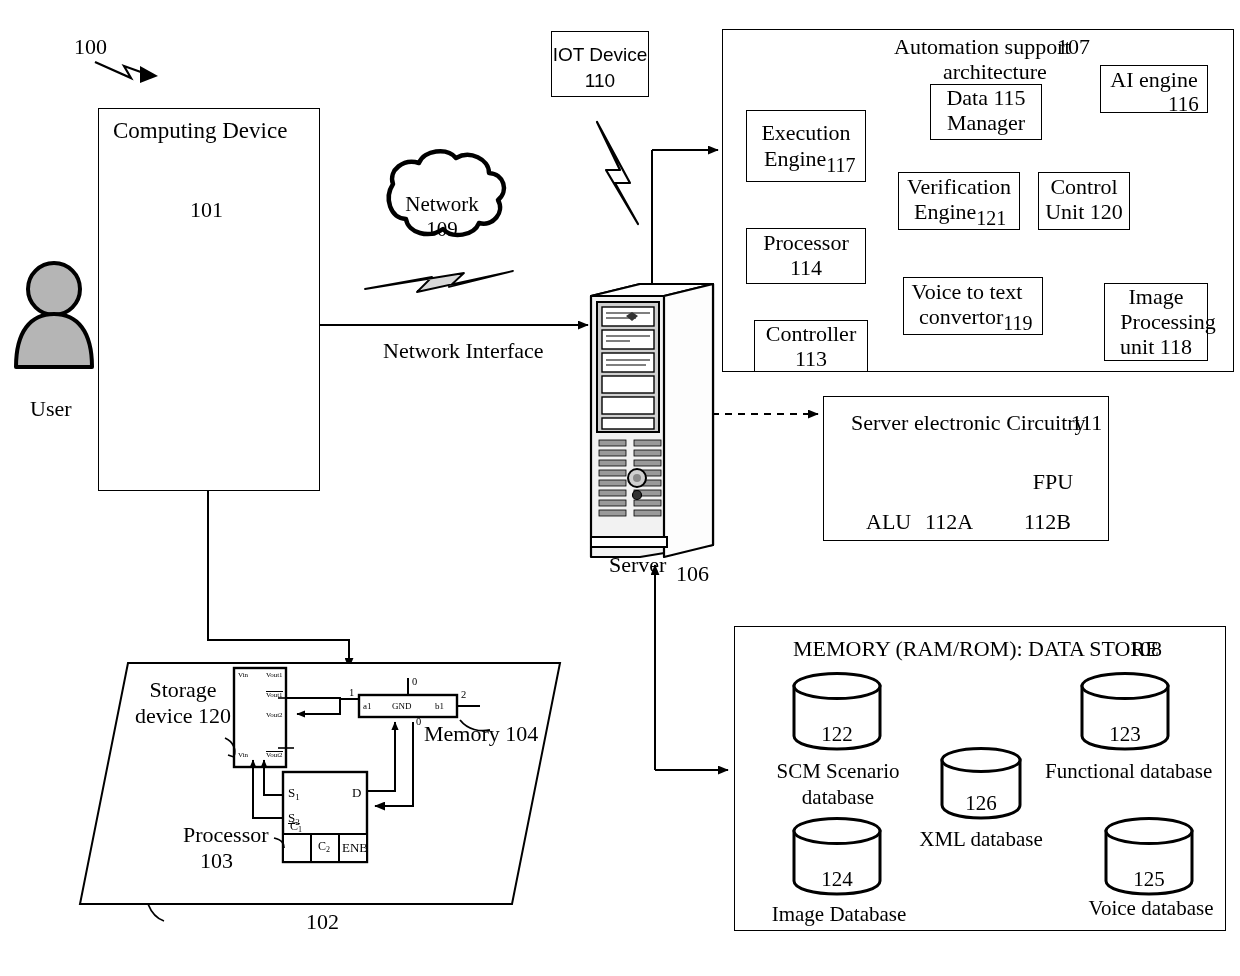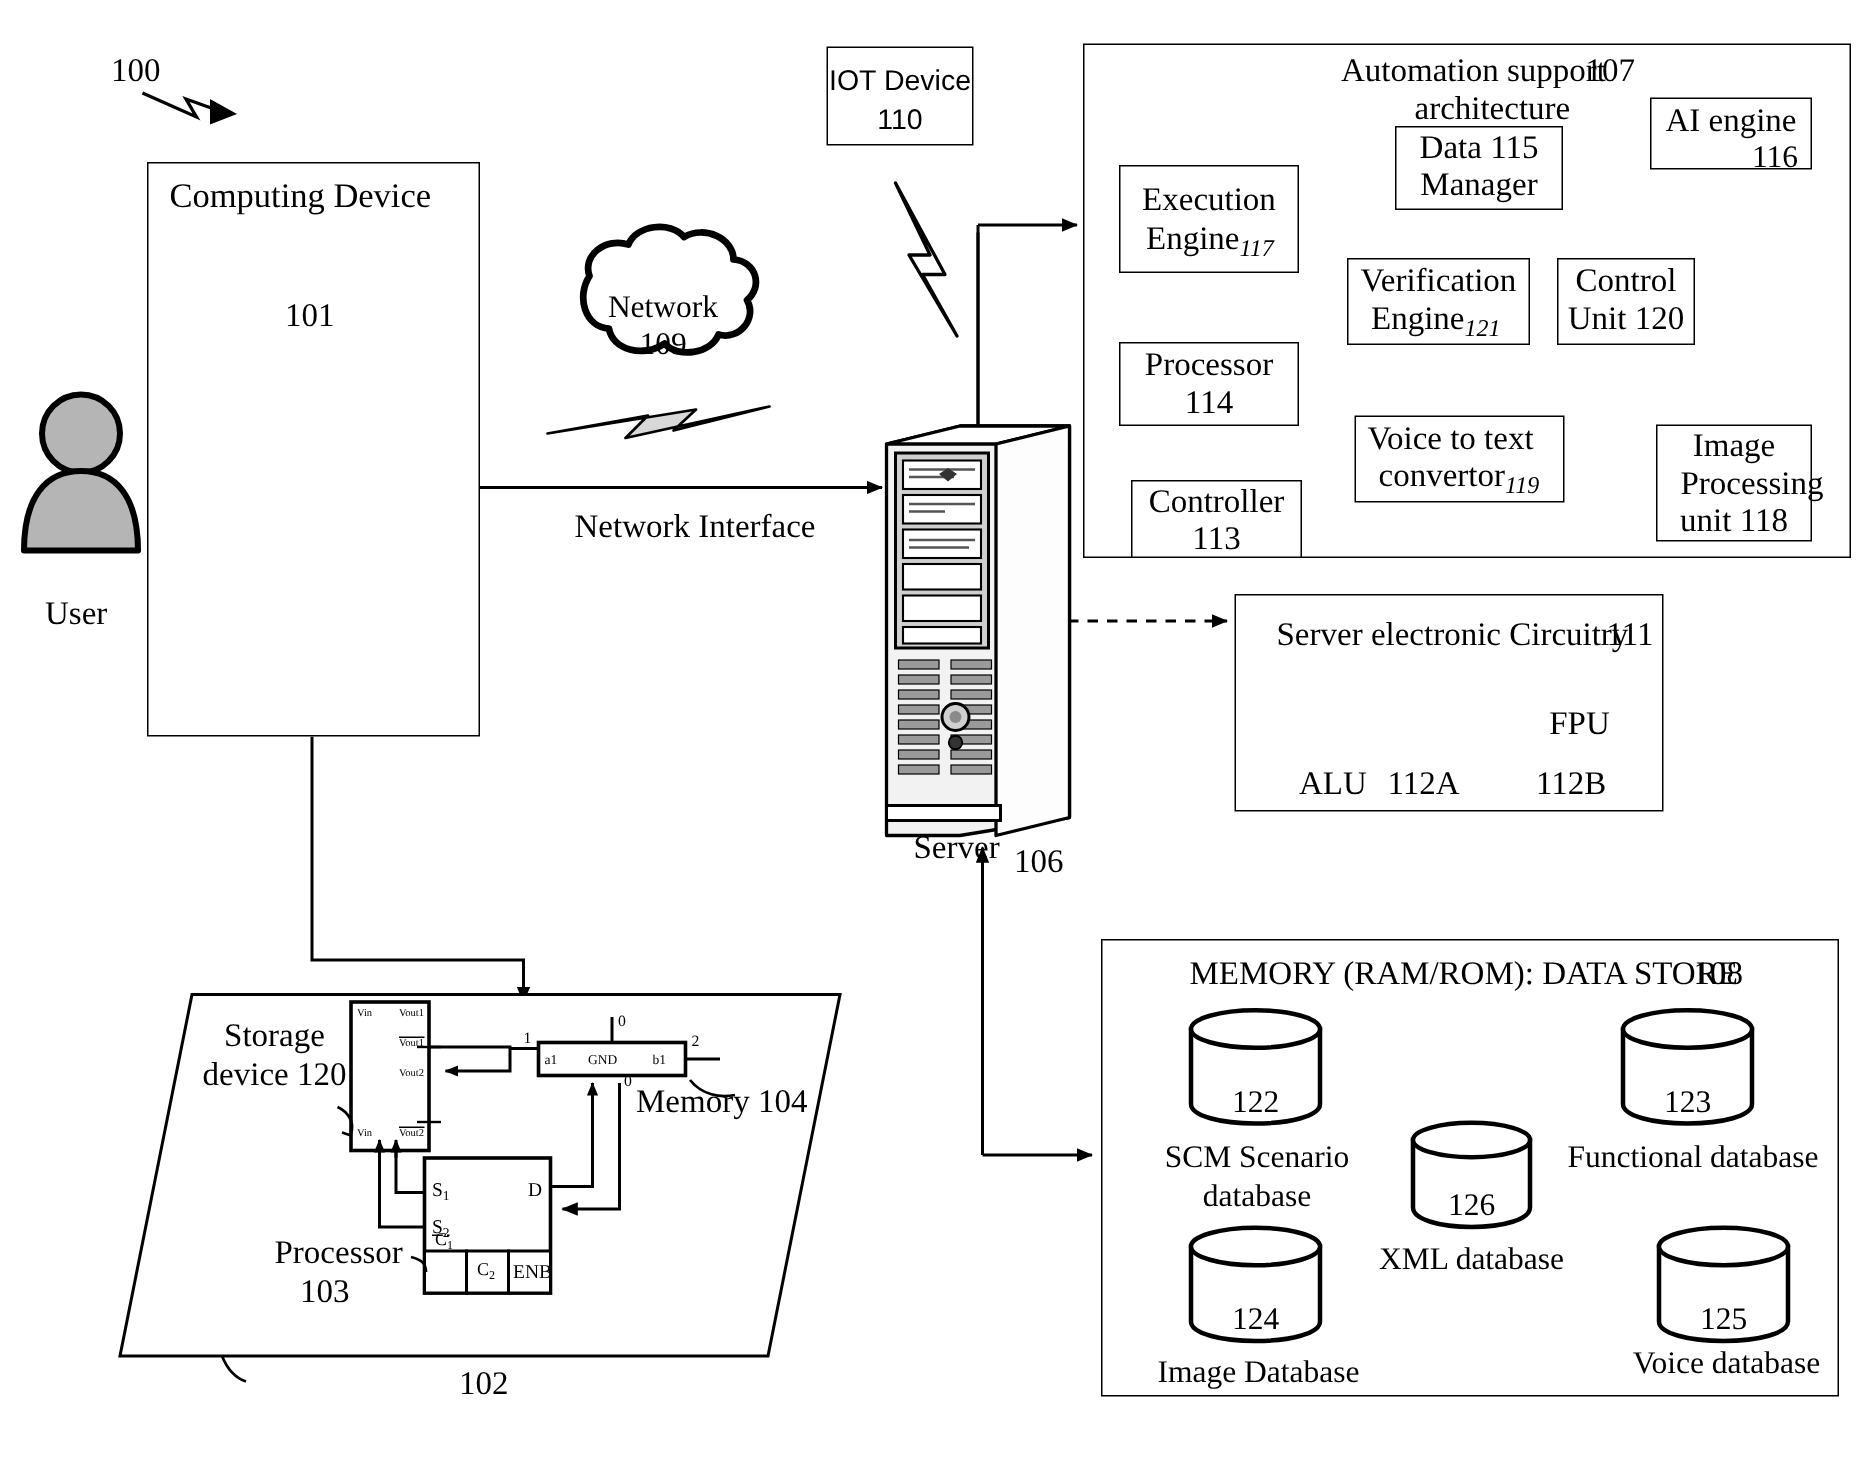--- a/index.html
+++ b/index.html
@@ -7,21 +7,21 @@
   #canvas{position:relative;width:1240px;height:976px;overflow:hidden;background:#fff;}
   .abs{position:absolute;}
   .box{position:absolute;border:1.5px solid #000;background:#fff;box-sizing:border-box;}
   .outerbox{position:absolute;border:1.5px solid #000;background:#fff;box-sizing:border-box;}
   .lbl{position:absolute;white-space:nowrap;line-height:1.12;}
   .ctr{text-align:center;}
   svg.ov{position:absolute;left:0;top:0;width:1240px;height:976px;overflow:visible;pointer-events:none;}
   .t21{font-size:21px;}
   .t22{font-size:22px;}
   .t23{font-size:23px;}
-  .sub{font-size:16px;vertical-align:-0.30em;font-style:italic;}
+  .sub{font-size:20px;vertical-align:-0.30em;}
   .sans{font-family:"Liberation Sans", sans-serif;}
   .tiny{font-size:7px;}
   .tiny9{font-size:9px;}
   .tiny10{font-size:10.5px;}
 </style>
 </head>
 <body>
 
 <div id="canvas">
 

